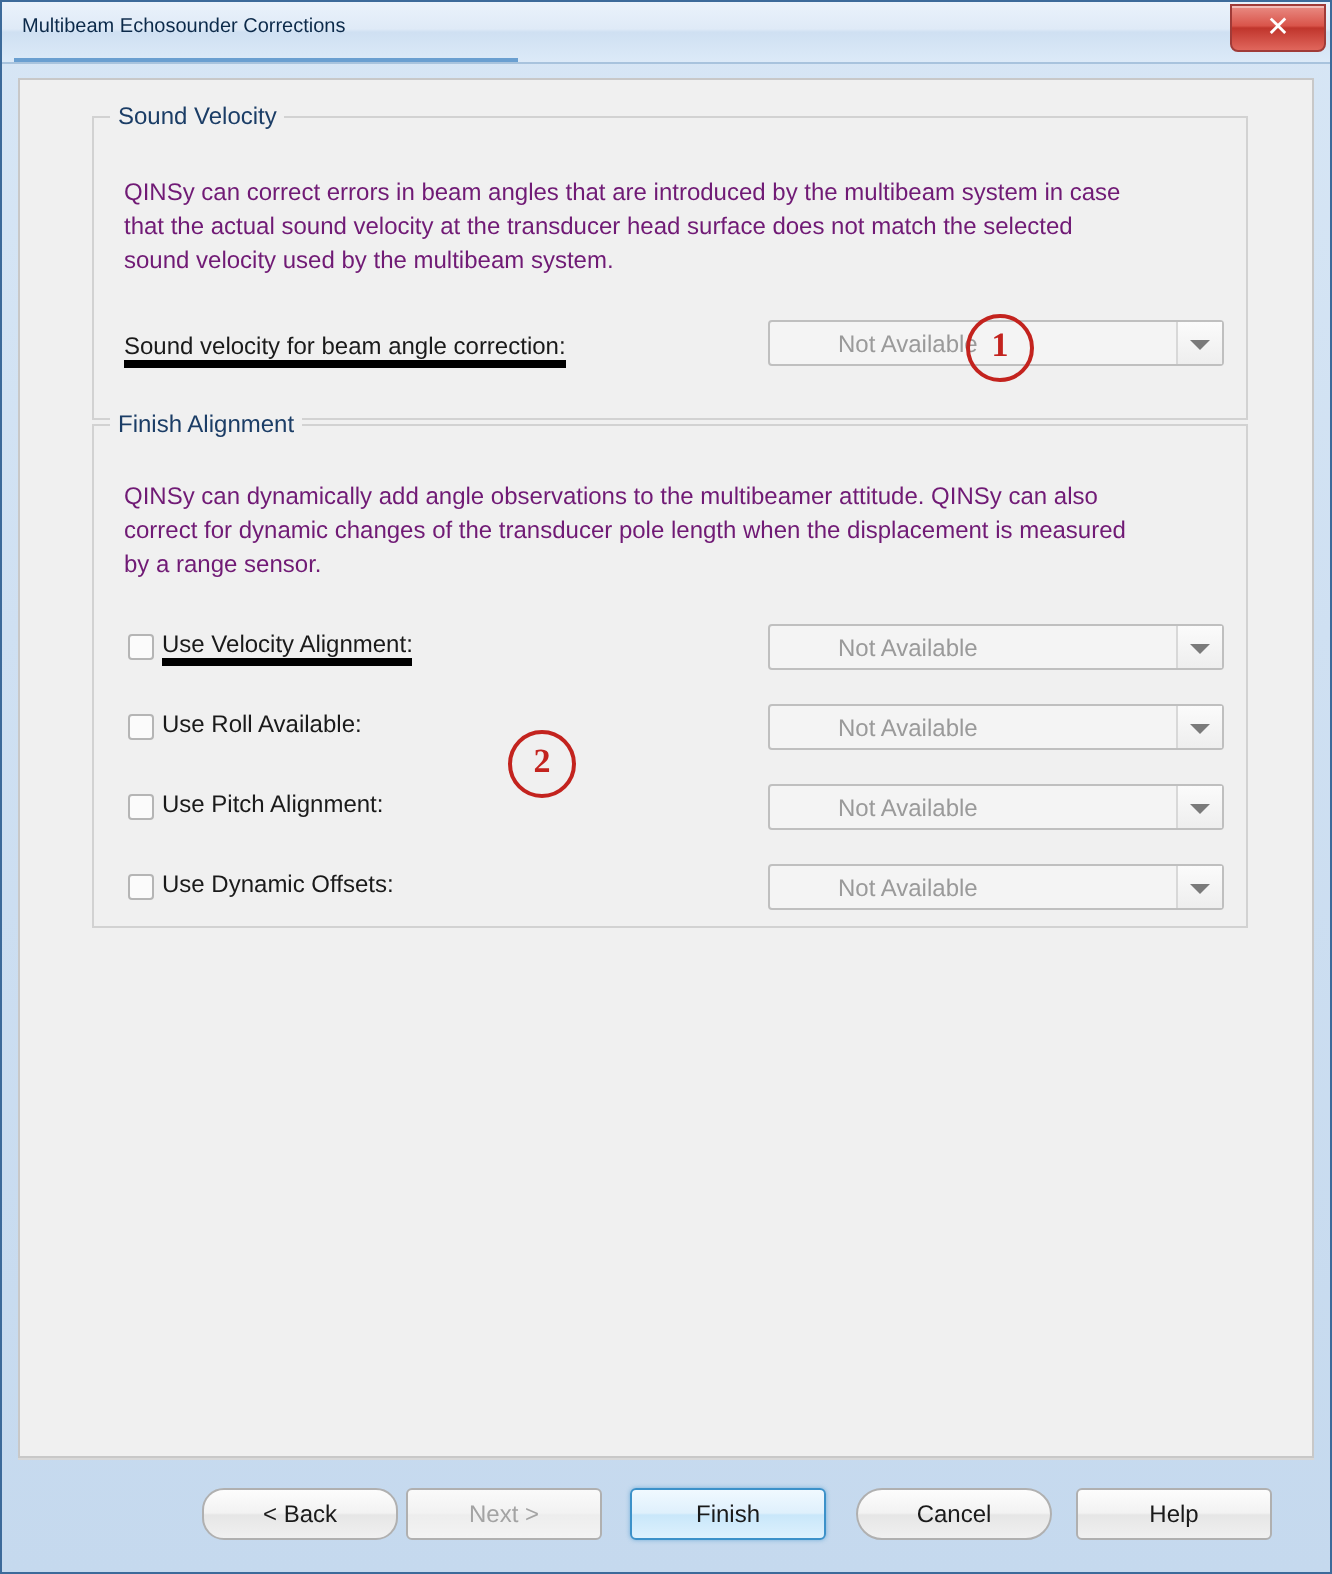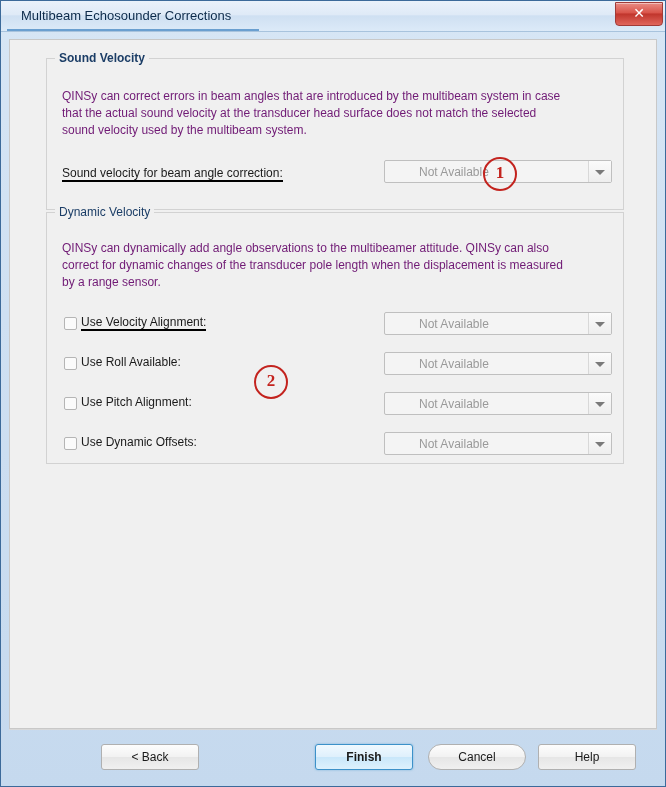--- a/index.html
+++ b/index.html
@@ -24,23 +24,23 @@
   }
   
   .titlebar {
     position: relative;
     height: 30px;
     background: linear-gradient(to bottom, #eaf2fb 0%, #dfeaf7 45%, #cfe0f2 50%, #dceaf8 100%);
     border-bottom: 1px solid #a8c3dd;
   }
   .title-text {
     position: absolute;
-    left: 20px;
+    left: 10px;
     top: 7px;
-    font-size: 13px;
+    font-size: 10px;
     color: #0c2a4a;
     font-family: "Liberation Sans", sans-serif;
   }
   .title-underline {
     position: absolute;
     left: 6px;
     top: 28px;
     width: 252px;
     height: 2px;
     background: #6a9fd0;
@@ -91,21 +91,21 @@
     font-size: 12px;
     color: #701a75;
     line-height: 17px;
   }
   .field-label {
     position: absolute;
     font-size: 12px;
     color: #1a1a1a;
   }
   .label-underline {
-    border-bottom: 2px solid #000000;
+    border-bottom: 4px solid #000000;
     display: inline;
   }
   
   .combo {
     position: absolute;
     height: 23px;
     box-sizing: border-box;
     border: 1px solid #bfbfbf;
     background: #f4f4f4;
     border-radius: 2px;
@@ -186,58 +186,57 @@
     cursor: pointer;
   }
   .btn.disabled {
     color: #a3a3a3;
     background: linear-gradient(to bottom, #fafafa 0%, #f2f2f2 48%, #ededed 52%, #f3f3f3 100%);
   }
   .btn.default {
     border: 1px solid #3c91c9;
     background: linear-gradient(to bottom, #f0f9ff 0%, #dff0fc 48%, #c9e7fa 52%, #ddf1fd 100%);
     box-shadow: 0 0 2px rgba(60,145,201,0.6);
-    font-weight: bold;
   }
 </style>
 </head>
 <body>
 
 <div class="window">
 
   <div class="titlebar">
     <div class="title-text">Multibeam Echosounder Corrections</div>
     <div class="title-underline"></div>
     <div class="close-button">✕</div>
   </div>
 
   <div class="client">
 
-    <div class="groupbox" style="left:36px; top:18px; width:576px; height:150px;font-weight:bold;">
+    <div class="groupbox" style="left:36px; top:18px; width:576px; height:150px;">
       <div class="group-title">Sound Velocity</div>
     </div>
     <div class="body-text" style="left:52px; top:48px; width:562px;">QINSy can correct errors in beam angles that are introduced by the multibeam system in case</div>
     <div class="body-text" style="left:52px; top:65px; width:562px;">that the actual sound velocity at the transducer head surface does not match the selected</div>
     <div class="body-text" style="left:52px; top:82px; width:562px;">sound velocity used by the multibeam system.</div>
 
     <div class="field-label" style="left:52px; top:126px;">
       <span class="label-underline">Sound velocity for beam angle correction:</span>
     </div>
 
     <div class="combo" style="left:374px; top:120px; width:228px;">
       <span class="combo-text">Not Available</span>
       <span class="combo-arrow-box">
           <span class="combo-arrow"></span>
         </span>
     </div>
 
     <div class="annot" style="left:473px; top:117px;">1</div>
 
     <div class="groupbox" style="left:36px; top:172px; width:576px; height:250px;">
-      <div class="group-title">Dynamic Velocity</div>
+      <div class="group-title">Finish Alignment</div>
     </div>
     <div class="body-text" style="left:52px; top:200px; width:562px;">QINSy can dynamically add angle observations to the multibeamer attitude. QINSy can also</div>
     <div class="body-text" style="left:52px; top:217px; width:562px;">correct for dynamic changes of the transducer pole length when the displacement is measured</div>
     <div class="body-text" style="left:52px; top:234px; width:462px;">by  a range sensor.</div>
 
     <div class="checkbox" style="left:54px; top:277px;"></div>
     <div class="field-label" style="left:71px; top:275px;">
       <span class="label-underline">Use Velocity Alignment:</span>
     </div>
     <div class="combo" style="left:374px; top:272px; width:228px;">
@@ -272,19 +271,20 @@
       <span class="combo-arrow-box">
           <span class="combo-arrow"></span>
         </span>
     </div>
 
     <div class="annot" style="left:244px; top:325px;">2</div>
 
   </div>
 
   <div class="footer">
-    <div class="btn" style="left:92px;">&lt; Back</div>
+    <div class="btn" style="left:92px;border-radius:11px;">&lt; Back</div>
+    <div class="btn disabled" style="left:194px;">Next &gt;</div>
     <div class="btn default" style="left:306px;">Finish</div>
     <div class="btn" style="left:419px;border-radius:13px;">Cancel</div>
     <div class="btn" style="left:529px;">Help</div>
   </div>
 
 </div>
 
 </body></html>

